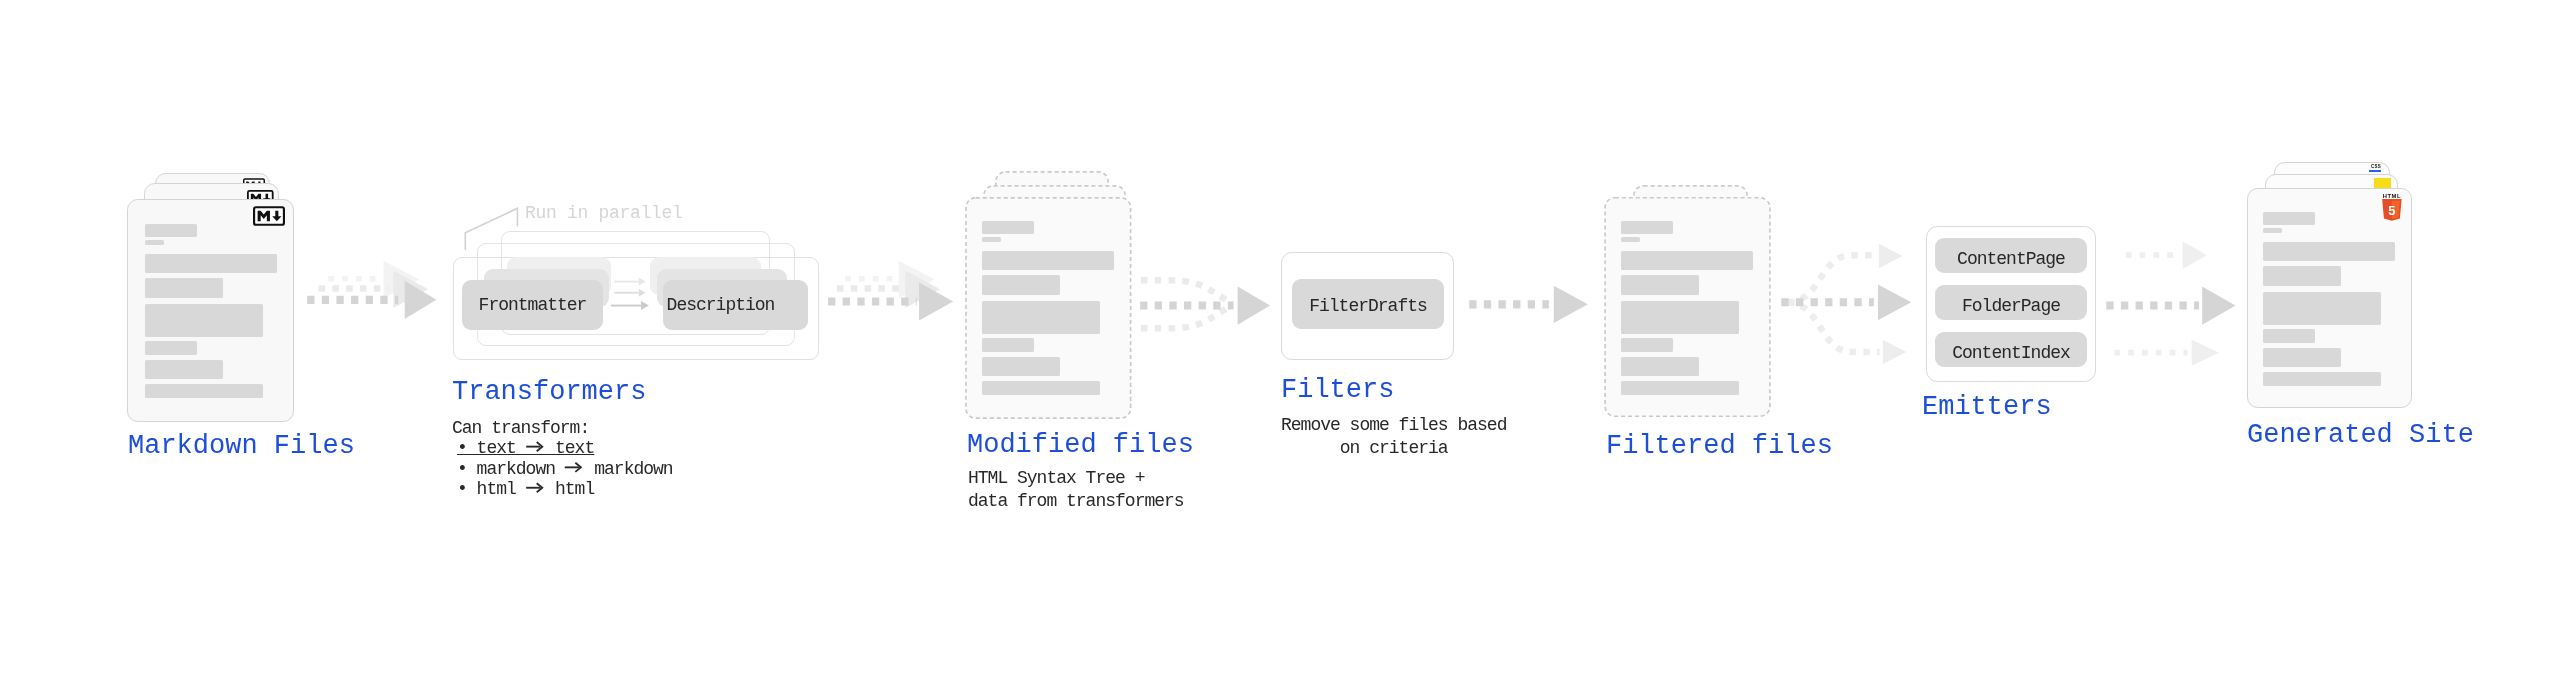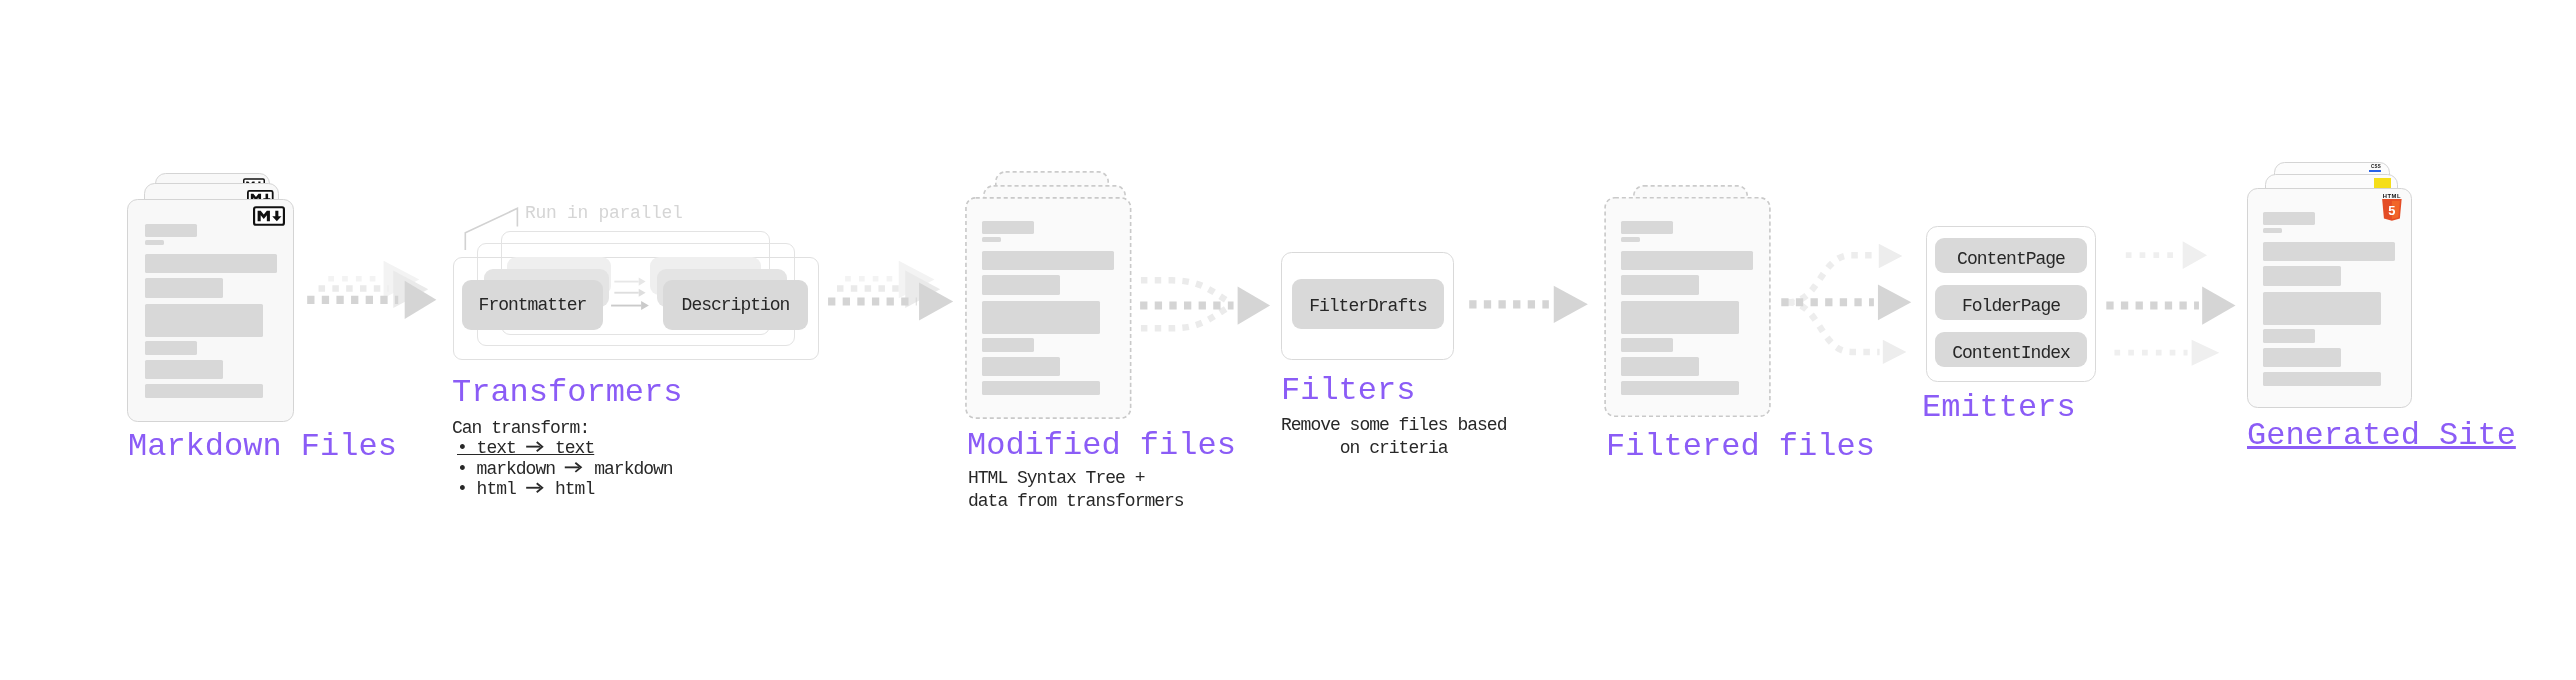--- a/index.html
+++ b/index.html
@@ -3,21 +3,21 @@
 <style>
   html,body{margin:0;padding:0;background:#fff;}
   #c{position:relative;width:2576px;height:681px;background:#fff;overflow:hidden;
      font-family:"Liberation Mono",monospace;}
   .abs{position:absolute;}
   .card{position:absolute;background:#f8f8f8;border:1.2px solid #d4d4d4;border-radius:10.6px;box-sizing:border-box;}
   .bar{position:absolute;background:#d8d8d8;border-radius:1.6px;}
   .obox{position:absolute;border:1.2px solid #e3e3e3;border-radius:9px;box-sizing:border-box;background:transparent;}
   .btn{position:absolute;border-radius:9px;background:#d9d9d9;}
   .btxt{position:absolute;font-size:18px;line-height:18px;letter-spacing:-1px;color:#272727;text-align:center;}
-  .h{position:absolute;font-size:32px;line-height:27px;color:#8b5cf6;white-space:pre;}
+  .h{position:absolute;font-size:27px;line-height:27px;color:#1d4ed8;white-space:pre;}
   .b{position:absolute;font-size:18px;line-height:23px;letter-spacing:-1px;color:#282828;white-space:pre;}
   .b1{position:absolute;font-size:18px;line-height:18px;letter-spacing:-1px;color:#282828;white-space:pre;}
 </style></head>
 <body>
 <div id="c">
 
 <svg class="abs" style="left:0;top:0" width="2576" height="681" viewBox="0 0 3170 838" fill="none">
 
   <g>
     <line x1="404" y1="343" x2="466" y2="343" stroke="#f3f3f3" stroke-width="7" stroke-dasharray="7 10"></line>
@@ -117,21 +117,21 @@
 <div class="obox" style="left:501px;top:231px;width:269px;height:104px;"></div>
 <div class="obox" style="left:477px;top:243px;width:318px;height:103px;"></div>
 <div class="obox" style="left:453px;top:257px;width:366px;height:103px;border-color:#e0e0e0;"></div>
 <div class="btn" style="left:507px;top:257px;width:104px;height:38px;background:#efefef;"></div>
 <div class="btn" style="left:484px;top:269px;width:125px;height:38px;background:#e4e4e4;"></div>
 <div class="btn" style="left:462px;top:280px;width:141px;height:50px;"></div>
 <div class="btxt" style="left:462px;top:296px;width:141px;">Frontmatter</div>
 <div class="btn" style="left:650px;top:257px;width:111px;height:38px;background:#efefef;"></div>
 <div class="btn" style="left:657px;top:269px;width:130px;height:38px;background:#e4e4e4;"></div>
 <div class="btn" style="left:663px;top:280px;width:145px;height:50px;"></div>
-<div class="btxt" style="left:663px;top:296px;width:145px;">Description</div>
+<div class="btxt" style="left:648px;top:296px;width:145px;">Description</div>
 <div class="b1" style="left:525px;top:204px;letter-spacing:-0.3px;color:#d5d5d5;">Run in parallel</div>
 <div class="h" style="left:452px;top:379px;">Transformers</div>
 <div class="b1" style="left:452px;top:419px;">Can transform:</div>
 <div class="b1" style="left:457px;top:439px;text-decoration:underline;">• text    text</div>
 <div class="b1" style="left:457px;top:460px;">• markdown    markdown</div>
 <div class="b1" style="left:457px;top:480px;font-family:Liberation Mono, monospace;">• html    html</div>
 
 <svg class="abs" style="left:995px;top:171px" width="114" height="49" viewBox="0 0 140 60">
       <rect x="1" y="1" width="138" height="70" rx="12" fill="#fafafa" stroke="#cbcbcb" stroke-width="2" stroke-dasharray="5 3.6"></rect>
     </svg>
@@ -204,16 +204,16 @@
 </div>
 
 <svg class="abs" style="left:2380px;top:193px" width="23" height="29" viewBox="0 0 28 36">
   <text x="14.5" y="6.6" font-family="Liberation Sans, sans-serif" font-size="7.2" font-weight="bold" fill="#111" text-anchor="middle" letter-spacing="0.7">HTML</text>
   <g transform="translate(2.4,7.5)">
     <polygon points="0,0 24.2,0 22,24 12.1,27 2.2,24" fill="#e44d26"></polygon>
     <polygon points="12.1,2 12.1,25 20.1,22.5 22,2" fill="#f16529"></polygon>
     <text x="12.1" y="19.5" font-family="Liberation Sans, sans-serif" font-size="16" font-weight="bold" fill="#fff" text-anchor="middle">5</text>
   </g>
 </svg>
-<div class="h" style="left:2247px;top:422px;text-decoration:underline;">Generated Site</div>
+<div class="h" style="left:2247px;top:422px;">Generated Site</div>
 
 </div>
 
 
 </body></html>

